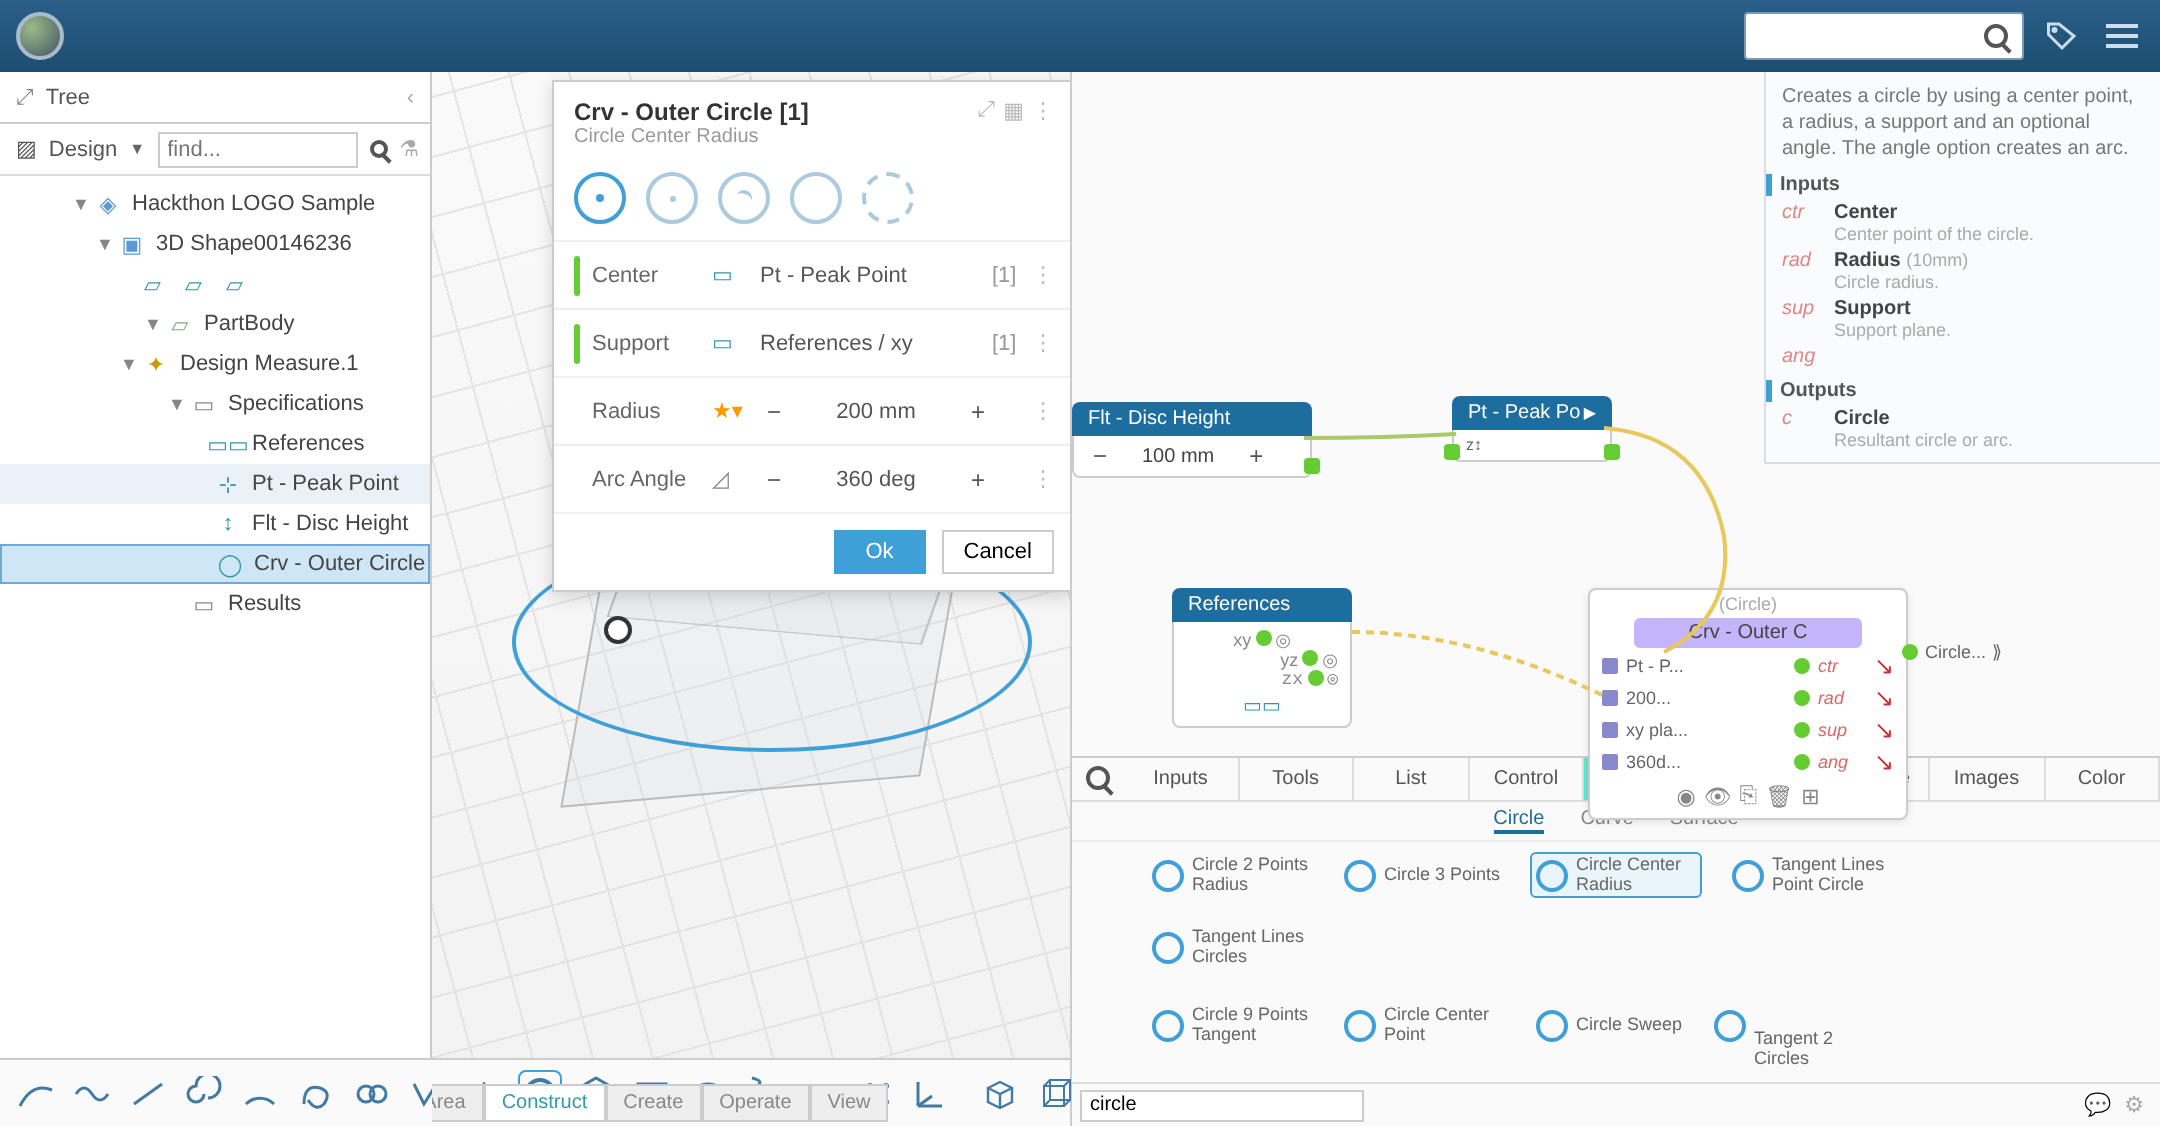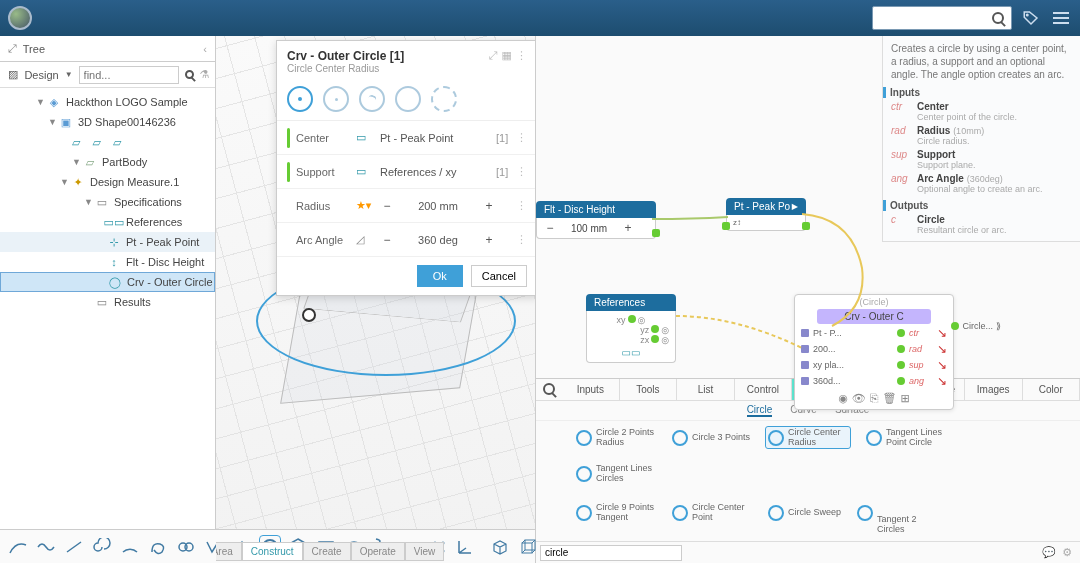--- a/index.html
+++ b/index.html
@@ -426,21 +426,20 @@
           <div class="help-row">
             <span class="help-tag">rad</span>
             <div><span class="help-lbl">Radius</span> <span class="help-sub">(10mm)</span><div class="help-sub">Circle radius.</div></div>
           </div>
           <div class="help-row">
             <span class="help-tag">sup</span>
             <div><span class="help-lbl">Support</span> <div class="help-sub">Support plane.</div></div>
           </div>
           <div class="help-row">
             <span class="help-tag">ang</span>
-            <div><span class="help-lbl">Arc Angle</span> <span class="help-sub">(360deg)</span><div class="help-sub">Optional angle to create an arc.</div></div>
           </div>
         </div>
       <div class="help-sec">Outputs</div>
       <div id="help-outputs">
           <div class="help-row">
             <span class="help-tag">c</span>
             <div><span class="help-lbl">Circle</span> <div class="help-sub">Resultant circle or arc.</div></div>
           </div>
         </div>
     </div>
@@ -471,21 +470,21 @@
         <div class="port" style="right:-4px;top:24px;"></div>
       </div>
 
       <div class="node" style="left:50px;top:258px;width:90px;">
         <div class="node-hdr">
             <span>References</span>
           </div>
         <div class="node-body" style="padding:4px 6px;">
           <div style="display:flex;justify-content:center;gap:2px;font-size:9px;color:#888;">xy <span class="port-out"></span> ◎</div>
           <div style="display:flex;justify-content:flex-end;gap:2px;font-size:9px;color:#888;">yz <span class="port-out"></span> ◎</div>
-          <div style="display:flex;justify-content:flex-end;gap:2px;font-size:9px;color:#888;">zx <span class="port-out"></span> ◎</div>
+          <div style="display:flex;justify-content:flex-end;gap:2px;font-size:9px;color:#888;font-family:Liberation Mono, monospace;">zx <span class="port-out"></span> ◎</div>
           <div style="display:flex;justify-content:center;gap:4px;margin-top:2px;">
               <span style="color:#39a;">▭▭</span>
             </div>
         </div>
       </div>
 
       <div class="circle-node">
         <div class="circle-node-title">(Circle)</div>
         <div class="circle-node-hdr"><span>Crv - Outer C</span></div>
         <div id="circle-rows">

